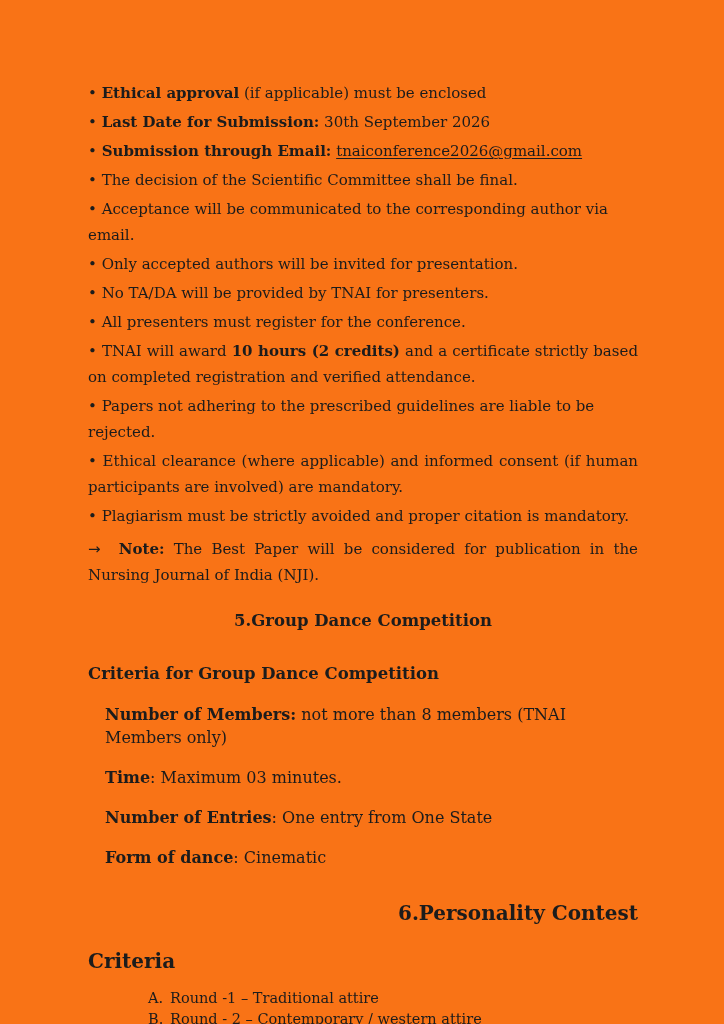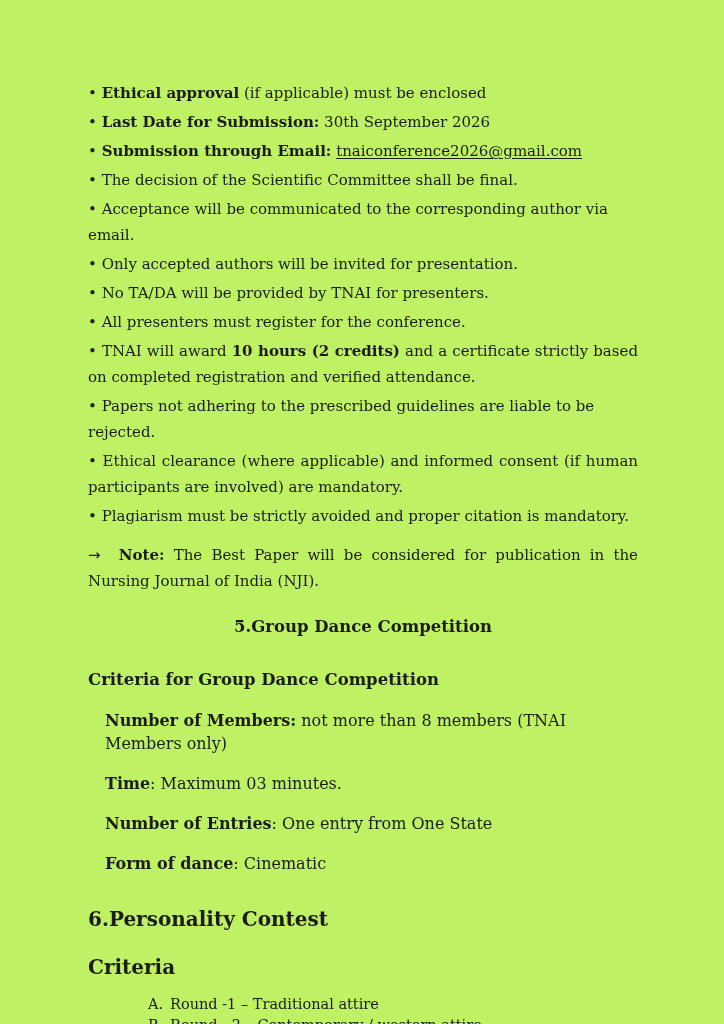--- a/index.html
+++ b/index.html
@@ -8,31 +8,31 @@
     width: 724px;
     height: 1024px;
     font-family: "DejaVu Serif", "Liberation Serif", serif;
     color: #1c1c1c;
     overflow: hidden;
   }
   .page {
     width: 724px;
     height: 1024px;
     padding: 80px 86px 40px 88px;
-    background: #bef264;
+    background: #f97316;
   }
   .para {
     font-size: 15px;
     line-height: 26px;
     margin-bottom: 3px;
     text-align: left;
   }
   .para.justify { text-align: justify; }
   .para b { font-weight: bold; }
-  .note-para { margin-top: 13px; }
+  .note-para { margin-top: 7px; }
   .note-arrow {
     display: inline-block;
     margin-right: 10px;
     font-family: "DejaVu Sans", sans-serif;
     letter-spacing: -1px;
   }
   .email-link {
     color: inherit;
     text-decoration: underline;
     text-underline-offset: 2px;
@@ -52,21 +52,21 @@
   }
   .detail-line {
     margin-top: 17px;
     margin-left: 17px;
     font-size: 16px;
     line-height: 23px;
   }
   .detail-line b { font-weight: bold; }
   .sec6-heading {
     margin-top: 30px;
-    text-align: left;
+    text-align: right;
     font-size: 20px;
     font-weight: bold;
     line-height: 28px;
   }
   .sec6-criteria-heading {
     margin-top: 20px;
     font-size: 20px;
     font-weight: bold;
     line-height: 28px;
   }

